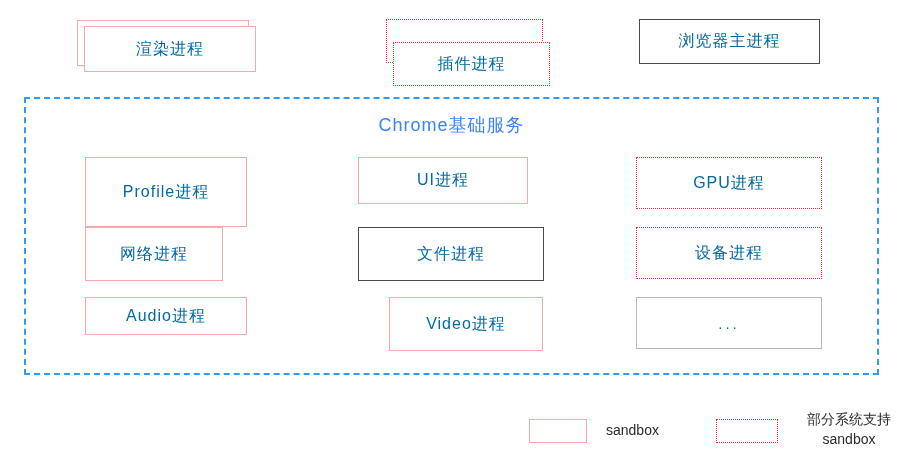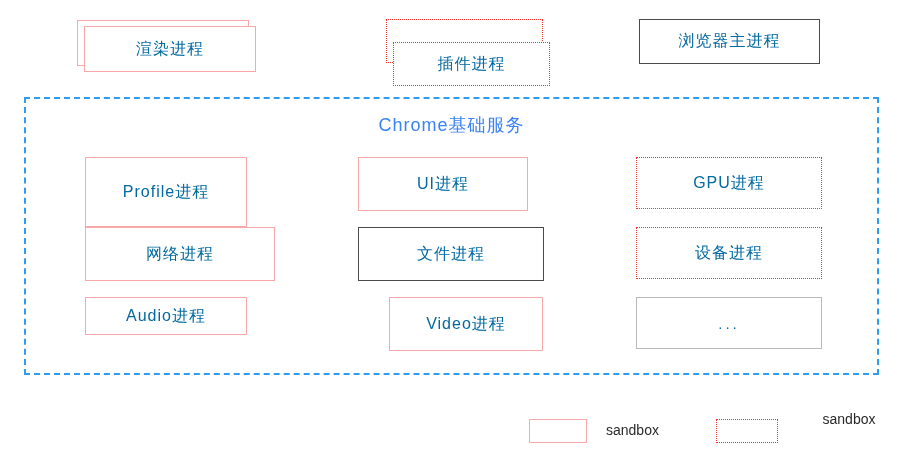--- a/index.html
+++ b/index.html
@@ -88,30 +88,31 @@
 <div class="ghost red-dotted" style="left:386px; top:19px; width:157px; height:44px;"></div>
 <div class="proc-box b-red-dotted" style="left:393px; top:42px; width:157px; height:44px;">插件进程</div>
 
 <div class="proc-box b-dark-solid" style="left:639px; top:19px; width:181px; height:45px;">浏览器主进程</div>
 
 <div id="chrome-services" style="left:24px; top:97px; width:855px; height:278px;">
   <div id="services-title" style="top:14px;">Chrome基础服务</div>
 </div>
 
 <div class="proc-box b-red-solid" style="left:85px; top:157px; width:162px; height:70px;">Profile进程</div>
-<div class="proc-box b-red-solid" style="left:85px; top:227px; width:190px; height:54px;">网络进程</div>
+<div class="proc-box b-red-solid" style="left:85px; top:227px; width:138px; height:54px;">网络进程</div>
 <div class="proc-box b-red-solid" style="left:85px; top:297px; width:162px; height:38px;">Audio进程</div>
 
-<div class="proc-box b-red-solid" style="left:358px; top:157px; width:170px; height:54px;">UI进程</div>
+<div class="proc-box b-red-solid" style="left:358px; top:157px; width:170px; height:47px;">UI进程</div>
 <div class="proc-box b-dark-solid" style="left:358px; top:227px; width:186px; height:54px;">文件进程</div>
 <div class="proc-box b-red-solid" style="left:358px; top:297px; width:154px; height:54px;margin-left:31px;">Video进程</div>
 
 <div class="proc-box b-red-dotted" style="left:636px; top:157px; width:186px; height:52px;">GPU进程</div>
 <div class="proc-box b-red-dotted" style="left:636px; top:227px; width:186px; height:52px;">设备进程</div>
 <div class="proc-box b-gray-solid" style="left:636px; top:297px; width:186px; height:52px; font-size:15px; letter-spacing:3px;">...</div>
 
 <div class="legend-swatch b-red-solid" style="left:529px; top:419px; width:58px; height:24px;"></div>
 <div class="legend-label" style="left:606px; top:422px;">sandbox</div>
 
 <div class="legend-swatch b-red-dotted" style="left:716px; top:419px; width:62px; height:24px;"></div>
 <div class="legend-label two-line" style="left:793px; top:409px; width:112px;">
+  <span class="l1">部分系统支持</span>
   <span class="l2">sandbox</span>
 </div>
 
 </body></html>

